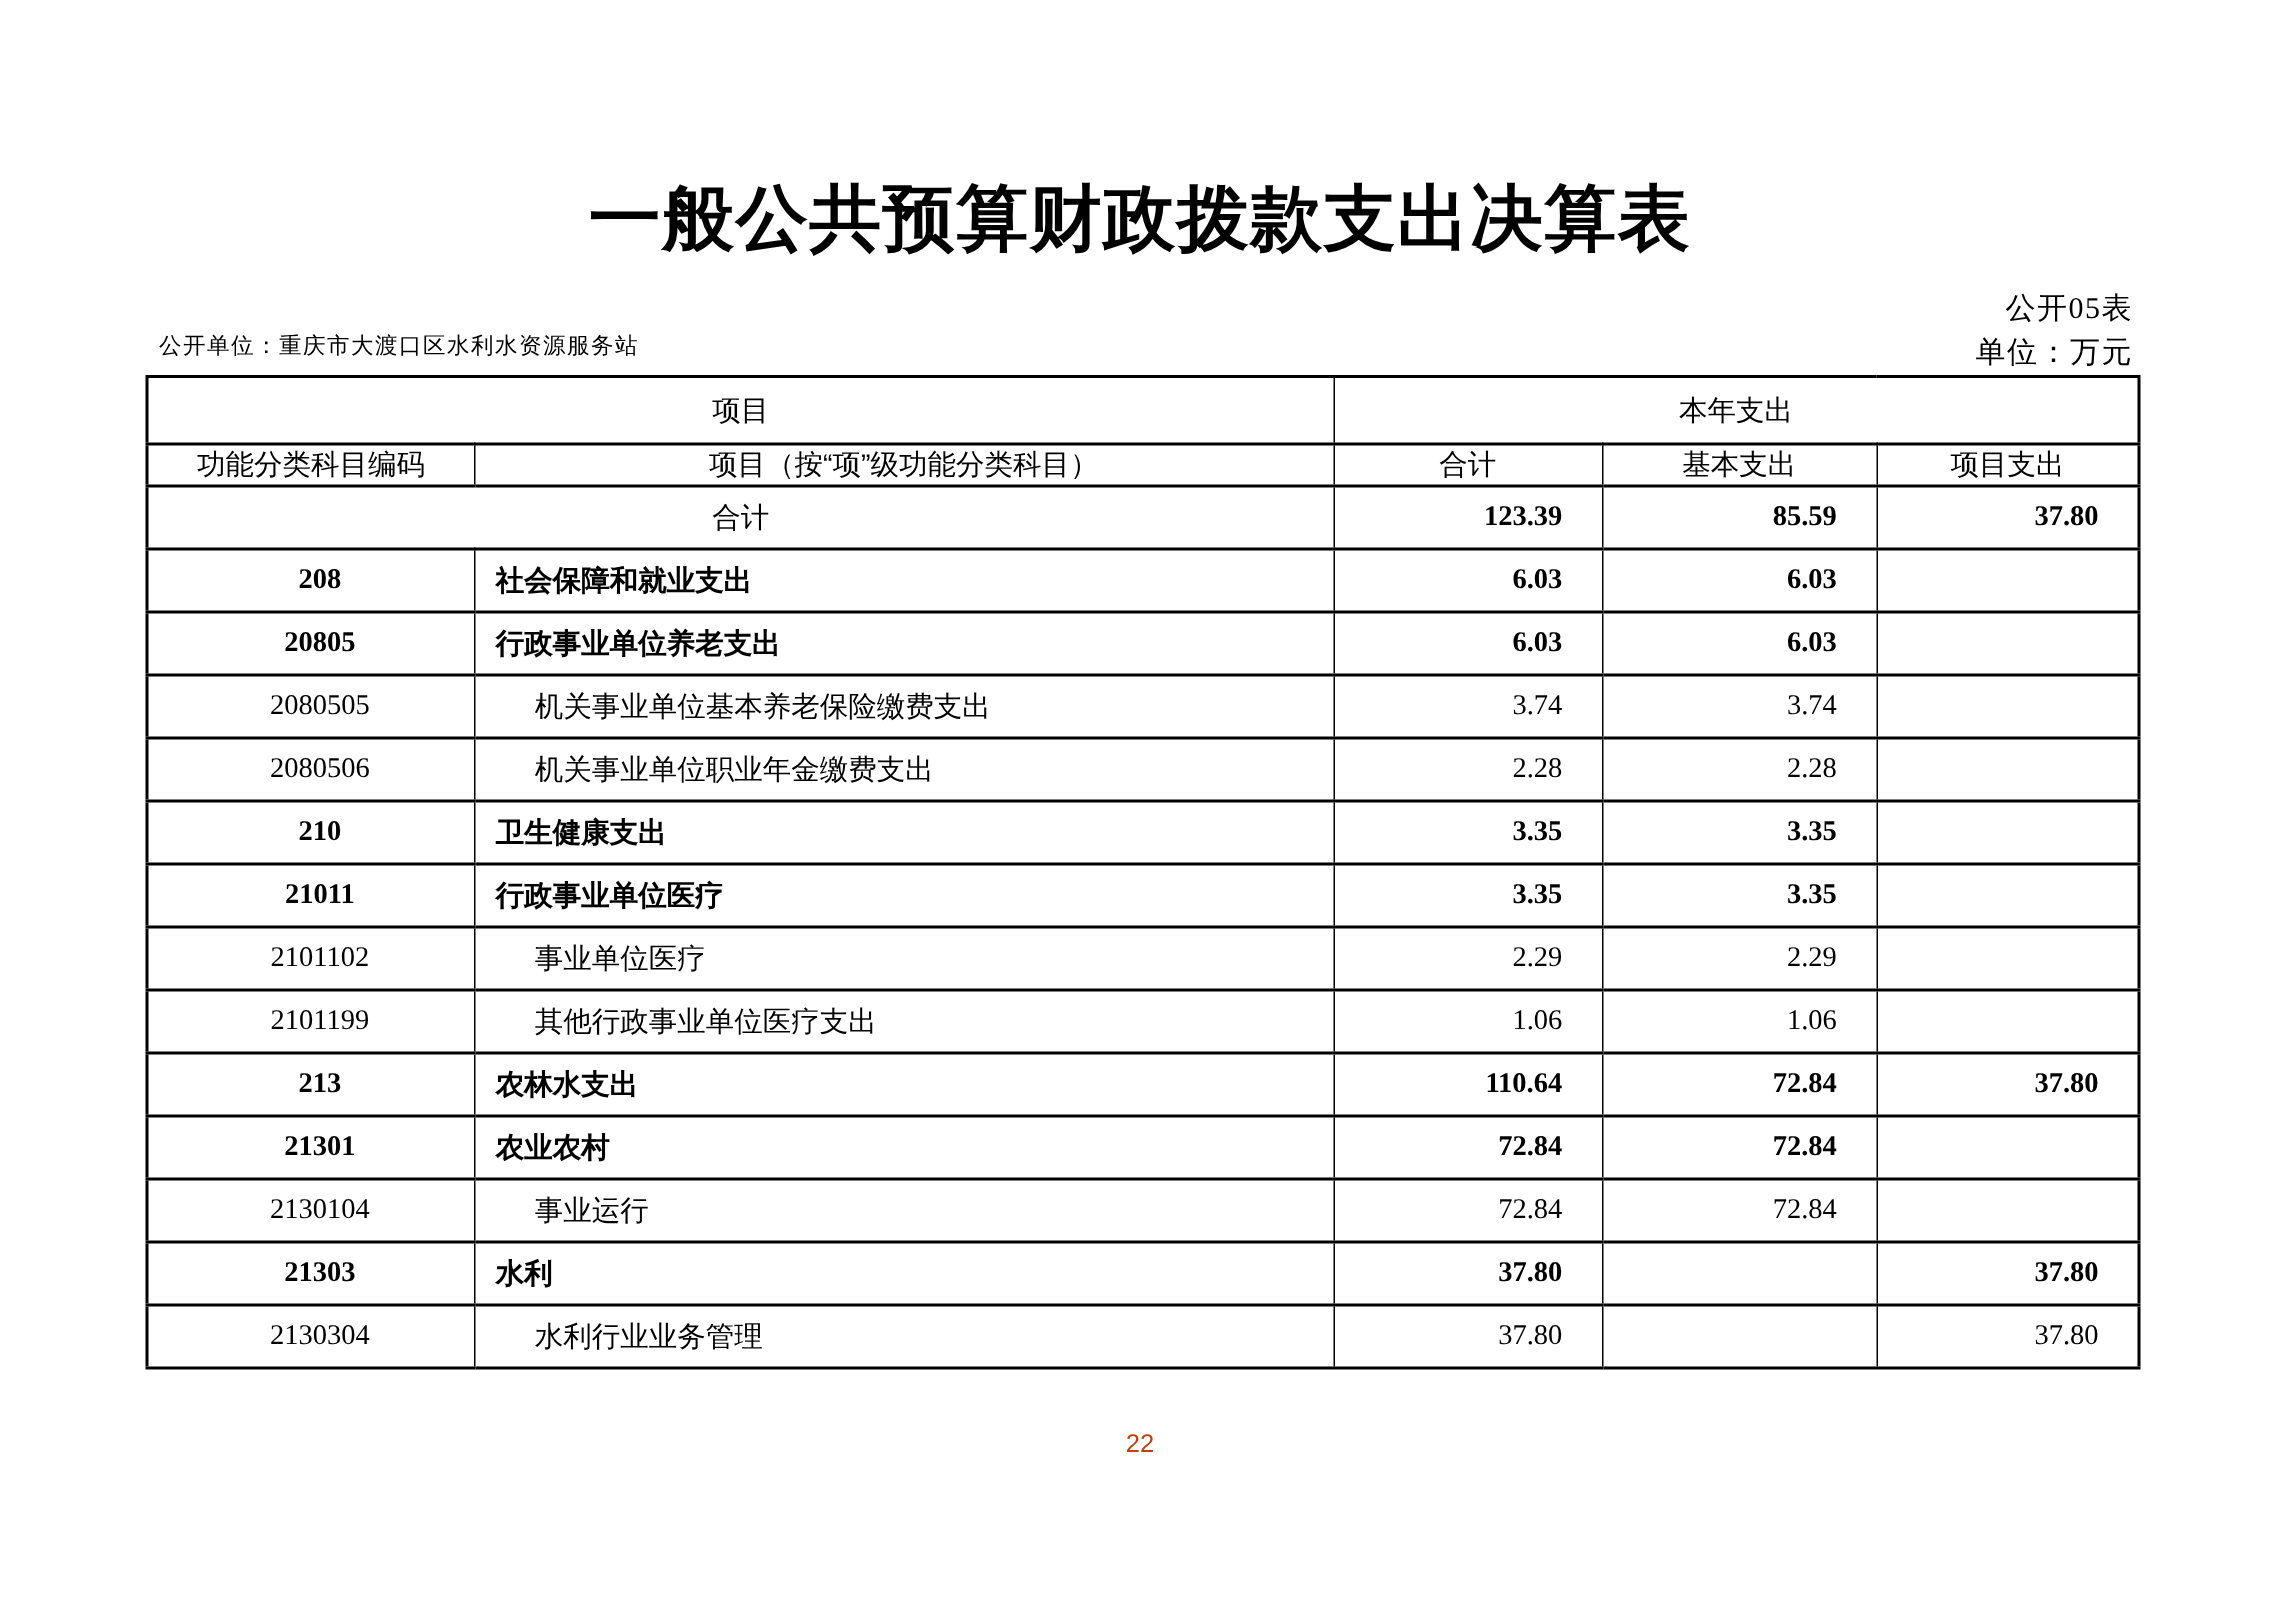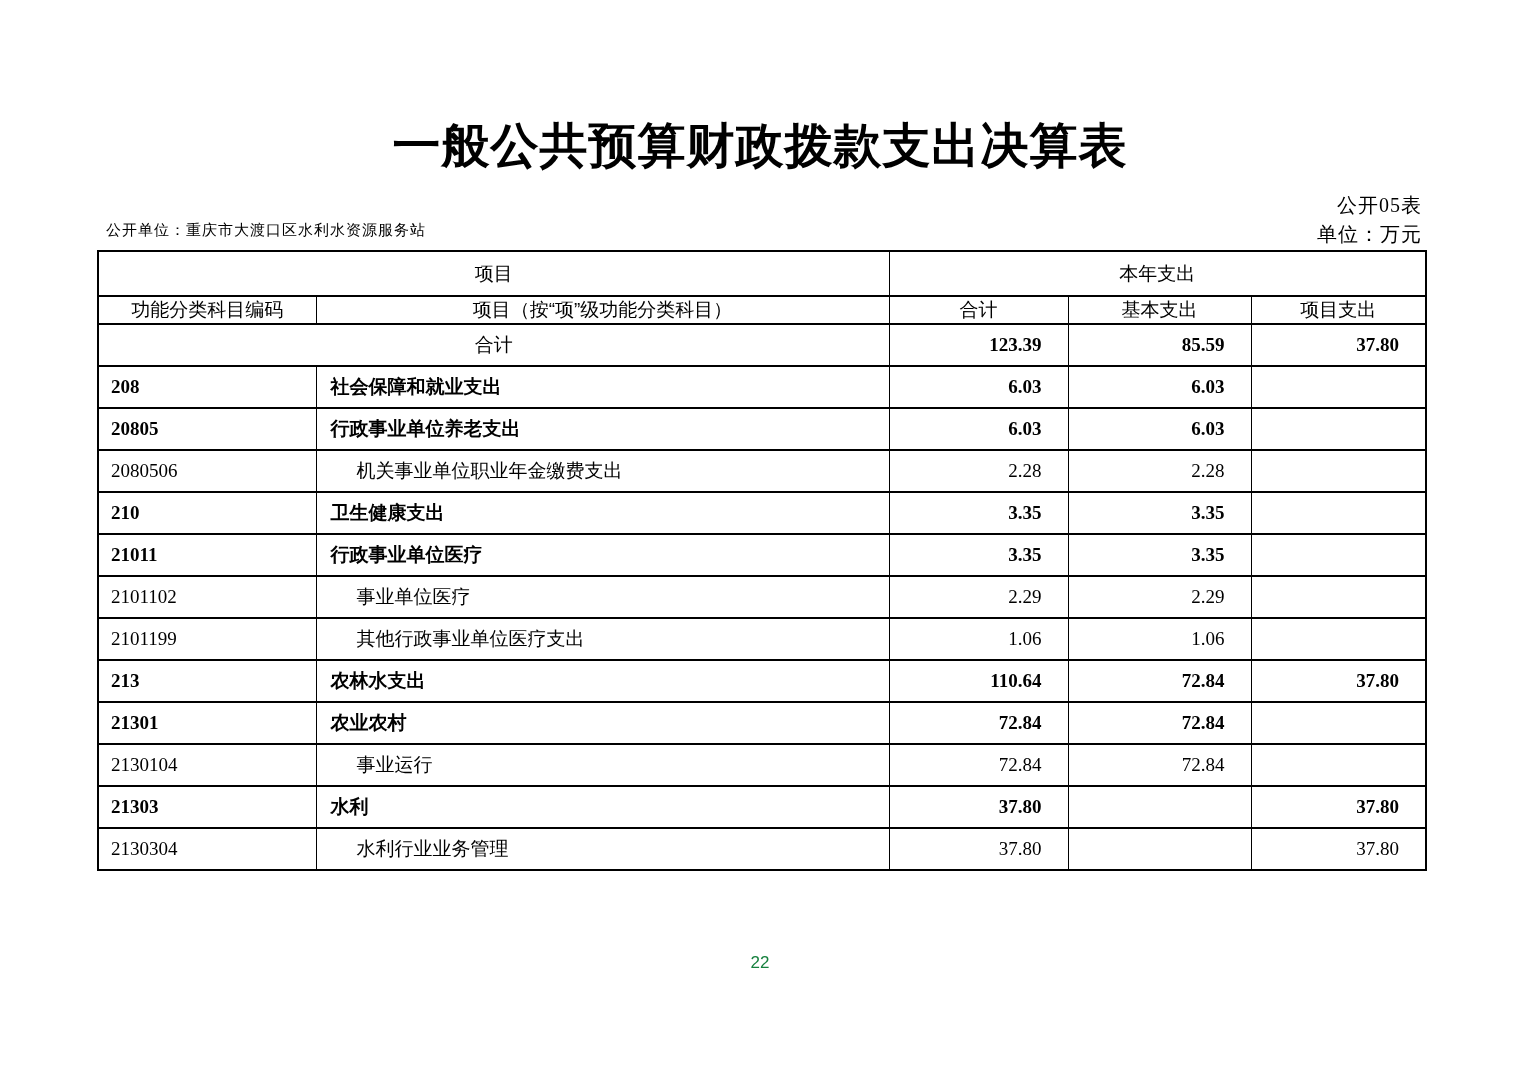--- a/index.html
+++ b/index.html
@@ -66,21 +66,21 @@
   th.group-head, th.col-head {
     font-family: "Liberation Sans", "DejaVu Sans", sans-serif;
     font-weight: 600;
     text-align: center;
   }
   td.cell-sumlabel {
     text-align: center;
     font-size: 20px;
   }
   td.cell-code {
-    text-align: left;
+    text-align: center;
     padding-left: 12px;
     font-family: "Liberation Serif", "DejaVu Serif", serif;
   }
   td.cell-name {
     text-align: left;
     padding-left: 14px;
   }
   td.cell-name.indent { padding-left: 40px; }
   td.cell-num {
     text-align: right;
@@ -88,21 +88,21 @@
     font-family: "Liberation Serif", "DejaVu Serif", serif;
   }
   tr.bold-row td { font-weight: bold; }
   td.cell-num.boldnum { font-weight: bold; }
   .page-number {
     position: absolute;
     left: 0; top: 953px; width: 1520px;
     text-align: center;
     font-family: "Liberation Sans", "DejaVu Sans", sans-serif;
     font-size: 17px;
-    color: #15803d;
+    color: #c2410c;
   }
 </style>
 </head>
 <body>
 
 <div class="page">
 
   <div class="doc-title">一般公共预算财政拨款支出决算表</div>
 
   <div class="table-no">公开05表</div>
@@ -146,20 +146,27 @@
           <td class="cell-num"></td>
         </tr>
         <tr class="trow bold-row">
           <td class="cell-code">20805</td>
           <td class="cell-name">行政事业单位养老支出</td>
           <td class="cell-num">6.03</td>
           <td class="cell-num">6.03</td>
           <td class="cell-num"></td>
         </tr>
         <tr class="trow">
+          <td class="cell-code">2080505</td>
+          <td class="cell-name indent">机关事业单位基本养老保险缴费支出</td>
+          <td class="cell-num">3.74</td>
+          <td class="cell-num">3.74</td>
+          <td class="cell-num"></td>
+        </tr>
+        <tr class="trow">
           <td class="cell-code">2080506</td>
           <td class="cell-name indent">机关事业单位职业年金缴费支出</td>
           <td class="cell-num">2.28</td>
           <td class="cell-num">2.28</td>
           <td class="cell-num"></td>
         </tr>
         <tr class="trow bold-row">
           <td class="cell-code">210</td>
           <td class="cell-name">卫生健康支出</td>
           <td class="cell-num">3.35</td>

